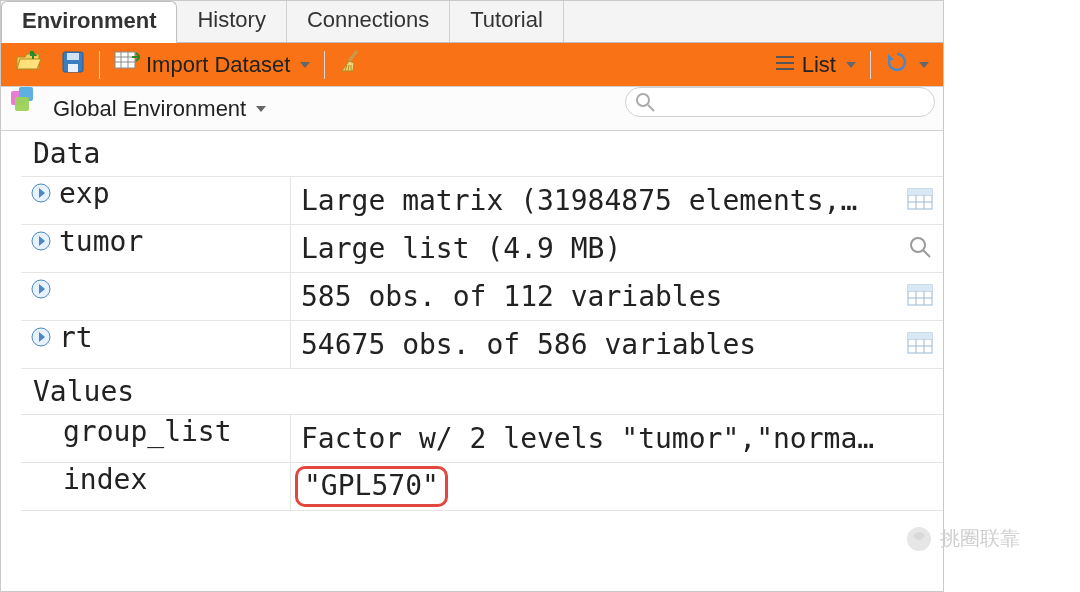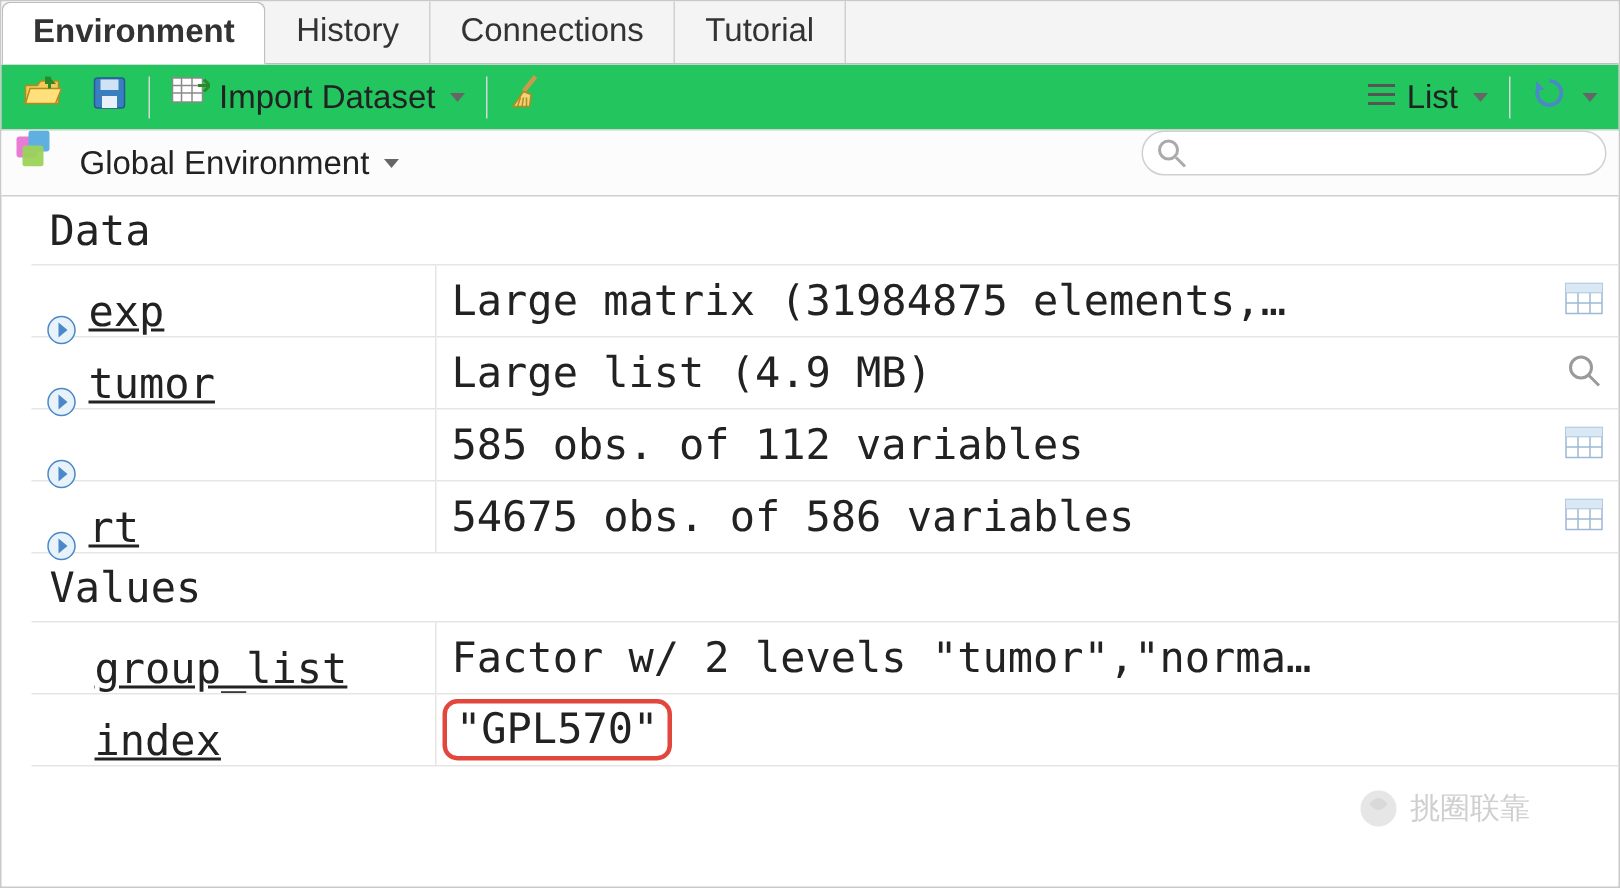--- a/index.html
+++ b/index.html
@@ -1,45 +1,45 @@
 <!DOCTYPE html>
 <html><head>
 <meta charset="utf-8">
 <style>
   * { box-sizing: border-box; margin: 0; padding: 0; }
   html, body { width: 1080px; height: 592px; font-family: "Helvetica Neue", Arial, sans-serif; font-size: 22px; background: #fff; color: #222; }
-  .panel { width: 1080px; height: 592px; border: 1px solid #c9c9c9; display: flex; flex-direction: column; }
+  .panel { width: 944px; height: 592px; border: 1px solid #c9c9c9; display: flex; flex-direction: column; }
 
   
   .tabbar { display: flex; align-items: stretch; border-bottom: 1px solid #bfbfbf; background: #f4f4f4; height: 42px; position: relative; }
   .tab { padding: 6px 20px 4px 20px; font-size: 22px; color: #333; cursor: default; border-right: 1px solid transparent; }
   .tab.active { background: #fff; border: 1px solid #bfbfbf; border-bottom: 1px solid #fff; border-top-left-radius: 6px; border-top-right-radius: 6px; font-weight: 600; margin-bottom: -1px; }
   .tab.inactive { border-right: 1px solid #d0d0d0; }
   .tabbar .spacer { flex: 1; }
   .winbtns { display: flex; align-items: center; gap: 6px; padding-right: 8px; }
 
   
-  .toolbar { display: flex; align-items: center; height: 44px; border-bottom: 1px solid #d0d0d0; background: #22c55e; padding: 0 8px; gap: 8px; }
+  .toolbar { display: flex; align-items: center; height: 44px; border-bottom: 1px solid #d0d0d0; background: #f97316; padding: 0 8px; gap: 8px; }
   .tb-btn { display: inline-flex; align-items: center; gap: 6px; padding: 2px 6px; cursor: default; font-size: 22px; color: #222; }
   .sep { width: 1px; height: 28px; background: #d6d6d6; }
   .caret { width: 0; height: 0; border-left: 5px solid transparent; border-right: 5px solid transparent; border-top: 6px solid #666; margin-left: 4px; }
   .toolbar .spacer { flex: 1; }
 
   
   .scoperow { display: flex; height: 44px; border-bottom: 1px solid #d0d0d0; background: #fcfcfc; padding: 0 8px; gap: 10px; }
   .scope-label { font-size: 22px; color: #222; }
   .search-wrap { margin-left: auto; position: relative; }
   .search-input { width: 310px; height: 30px; border: 1px solid #d0d0d0; border-radius: 15px; padding: 2px 10px 2px 36px; font-size: 20px; color: #444; background: #fff; outline: none; }
   .search-icon { position: absolute; left: 10px; top: 5px; }
 
   
   .envtable { display: flex; flex-direction: column; font-family: Menlo, Consolas, monospace; font-size: 28px; padding-left: 20px; }
   .section-header { padding: 6px 12px 6px 12px; font-size: 28px; color: #222; border-bottom: 1px solid #e5e5e5; }
   .row { display: flex; align-items: center; height: 48px; border-bottom: 1px solid #e5e5e5; }
-  .cell-name { flex: 0 0 270px; display: flex; align-items: flex-end; gap: 8px; padding-left: 10px; border-right: 1px solid #e5e5e5; height: 100%; text-decoration: underline; }
+  .cell-name { flex: 0 0 270px; display: flex; align-items: flex-start; gap: 8px; padding-left: 10px; border-right: 1px solid #e5e5e5; height: 100%; }
   .cell-value { flex: 1; display: flex; align-items: center; padding: 0 10px; height: 100%; white-space: nowrap; overflow: hidden; text-overflow: ellipsis; }
   .cell-action { flex: 0 0 46px; display: flex; align-items: center; justify-content: center; height: 100%; }
   .bullet { width: 20px; height: 20px; display: inline-block; }
   .highlight-box { border: 3px solid #e2473d; border-radius: 10px; padding: 0 6px 2px 6px; margin-left: -6px; }
 
   .watermark { position: absolute; right: 60px; bottom: 40px; font-size: 20px; color: #cfcfcf; display: flex; align-items: center; gap: 8px; pointer-events: none; }
 </style>
 </head>
 <body>
 

